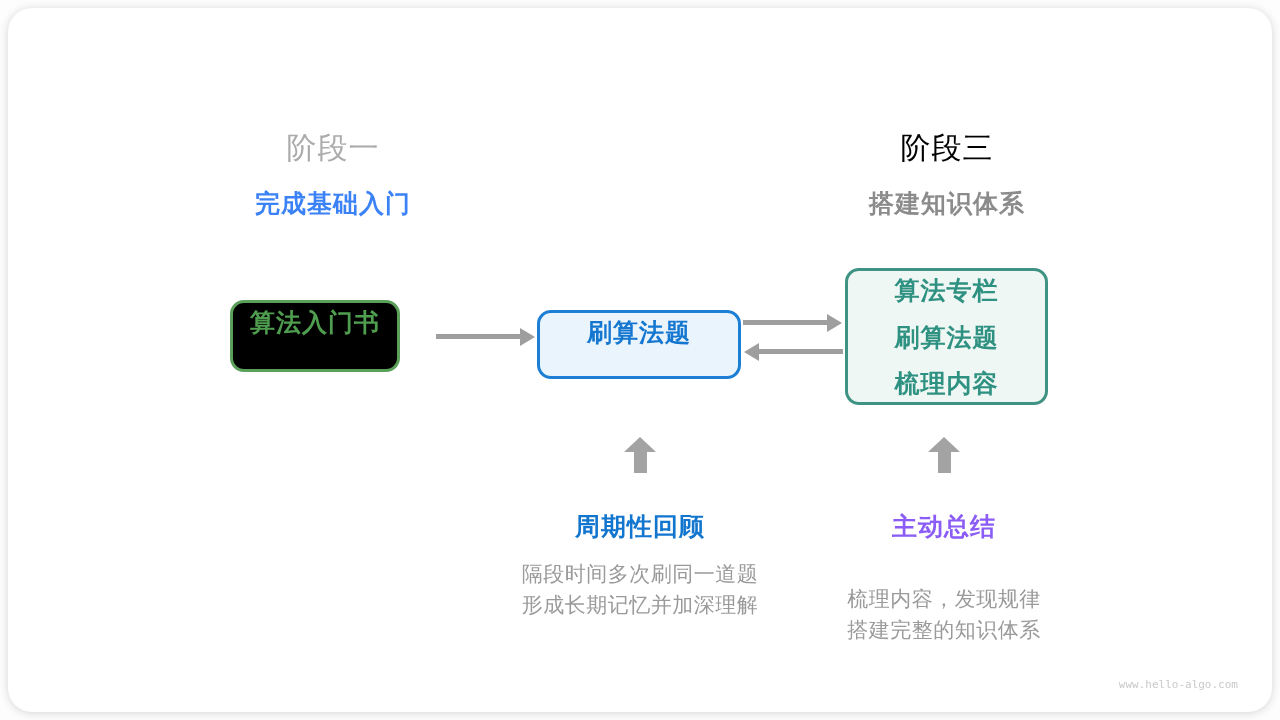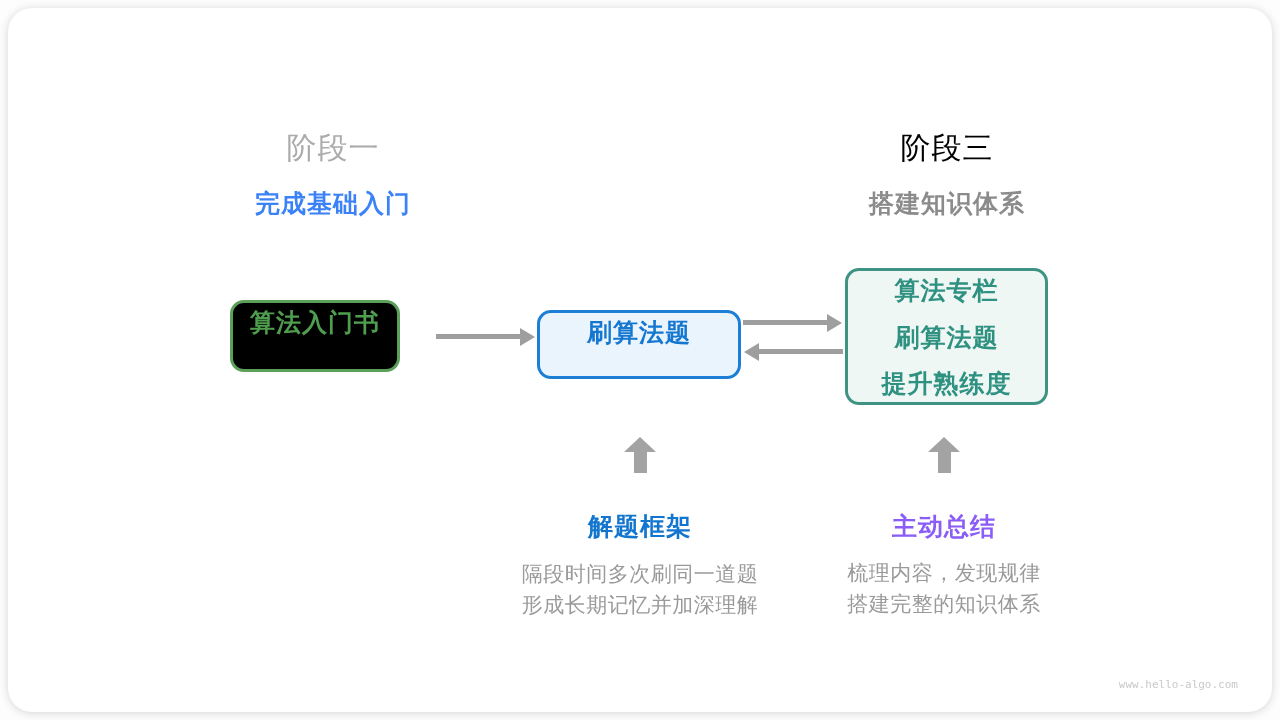--- a/index.html
+++ b/index.html
@@ -81,48 +81,48 @@
     <div class="node-line">算法入门书</div>
   </div>
 
   <div class="node-box" style="left: 537px; top: 310px; width: 204px; height: 69px; border-color: rgb(28, 127, 213); background: rgb(234, 244, 253); color: rgb(21, 119, 208);">
     <div class="node-line">刷算法题</div>
   </div>
 
   <div class="node-box" style="left: 845px; top: 268px; width: 203px; height: 137px; border-color: rgb(62, 147, 131); background: rgb(238, 247, 243); color: rgb(47, 145, 129);">
     <div class="node-line">算法专栏</div>
     <div class="node-line">刷算法题</div>
-    <div class="node-line">提升熟练度</div>
+    <div class="node-line">梳理内容</div>
   </div>
 
   <div class="h-arrow right" style="left: 436px; top: 334px; width: 84px; background: rgb(158, 158, 158); border-left-color: rgb(158, 158, 158); color: rgb(158, 158, 158);"></div>
 
   <div class="h-arrow right" style="left: 743px; top: 320px; width: 84px; background: rgb(158, 158, 158); color: rgb(158, 158, 158);"></div>
 
   <div class="h-arrow left" style="left: 759px; top: 349px; width: 84px; background: rgb(158, 158, 158); color: rgb(158, 158, 158);"></div>
 
   <div class="up-arrow" style="left:624px; top:437px;">
     <div class="head" style="border-bottom-color: rgb(163, 163, 163);"></div>
     <div class="stem" style="background: rgb(163, 163, 163);"></div>
   </div>
   <div class="up-arrow" style="left:928px; top:437px;">
     <div class="head" style="border-bottom-color: rgb(163, 163, 163);"></div>
     <div class="stem" style="background: rgb(163, 163, 163);"></div>
   </div>
 
   <div class="abs centered" style="left:490px; top:510px; width:300px;">
-    <div class="anno-label" style="color: rgb(18, 118, 206);">解题框架</div>
+    <div class="anno-label" style="color: rgb(18, 118, 206);">周期性回顾</div>
     <div class="anno-desc" style="margin-top: 15px; color: rgb(154, 154, 154);">
       <div>隔段时间多次刷同一道题</div>
       <div>形成长期记忆并加深理解</div>
     </div>
   </div>
 
   <div class="abs centered" style="left:794px; top:510px; width:300px;">
     <div class="anno-label" style="color: #8b5cf6;">主动总结</div>
-    <div class="anno-desc" style="margin-top: 14px; color: rgb(154, 154, 154);">
+    <div class="anno-desc" style="margin-top: 40px; color: rgb(154, 154, 154);">
       <div>梳理内容，发现规律</div>
       <div>搭建完整的知识体系</div>
     </div>
   </div>
 
   <div class="abs watermark" style="right: 42px; top: 678px; color: rgb(201, 201, 201);">www.hello-algo.com</div>
 </div>
 
 </body></html>

